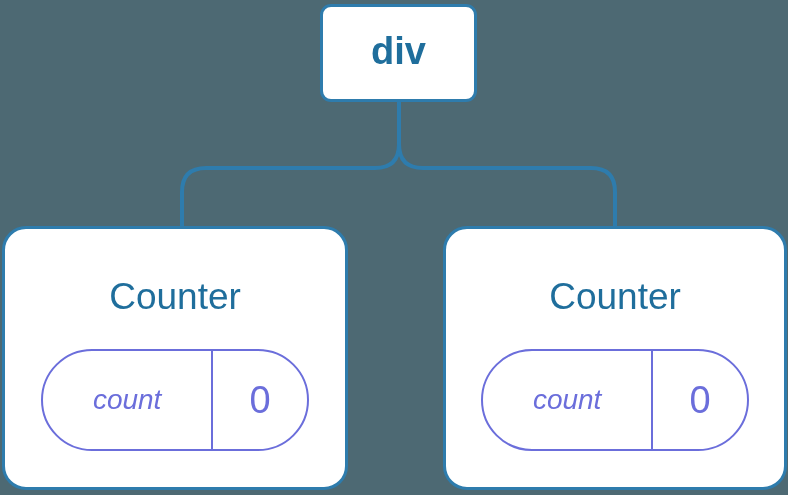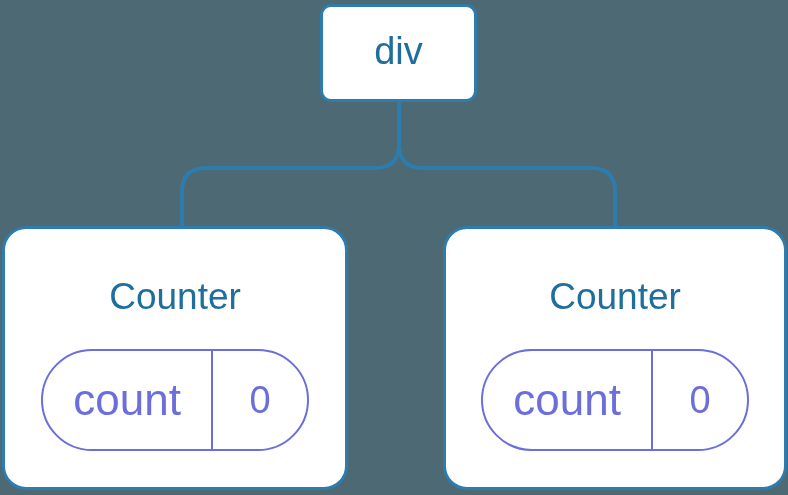--- a/index.html
+++ b/index.html
@@ -25,21 +25,21 @@
     box-sizing: border-box;
     background: var(--node-fill, #FFFFFF);
     border: 3px solid var(--node-stroke, #2E7CAD);
     border-radius: 11px;
     display: flex;
     align-items: center;
     justify-content: center;
   }
   .root-node-label {
     font-size: 38px;
-    font-weight: 400;
+    font-weight: 700;
     color: var(--label-text, #1F6E9C);
     line-height: 1;
     padding-bottom: 4px;
   }
 
   
   .connector {
     position: absolute;
     left: 0;
     top: 0;
@@ -90,21 +90,22 @@
     color: var(--state-accent, #6B6EDB);
     background: var(--node-fill, #FFFFFF);
   }
   .state-key-cell {
     flex: 0 0 64.5%;
     box-sizing: border-box;
     border-right: 2px solid var(--state-accent, #6B6EDB);
     display: flex;
     align-items: center;
     justify-content: center;
-    font-size: 44px;
+    font-size: 28px;
+    font-style: italic;
   }
   .state-value-cell {
     flex: 1 1 auto;
     display: flex;
     align-items: center;
     justify-content: center;
     font-size: 38px;
   }
 </style>
 </head>

